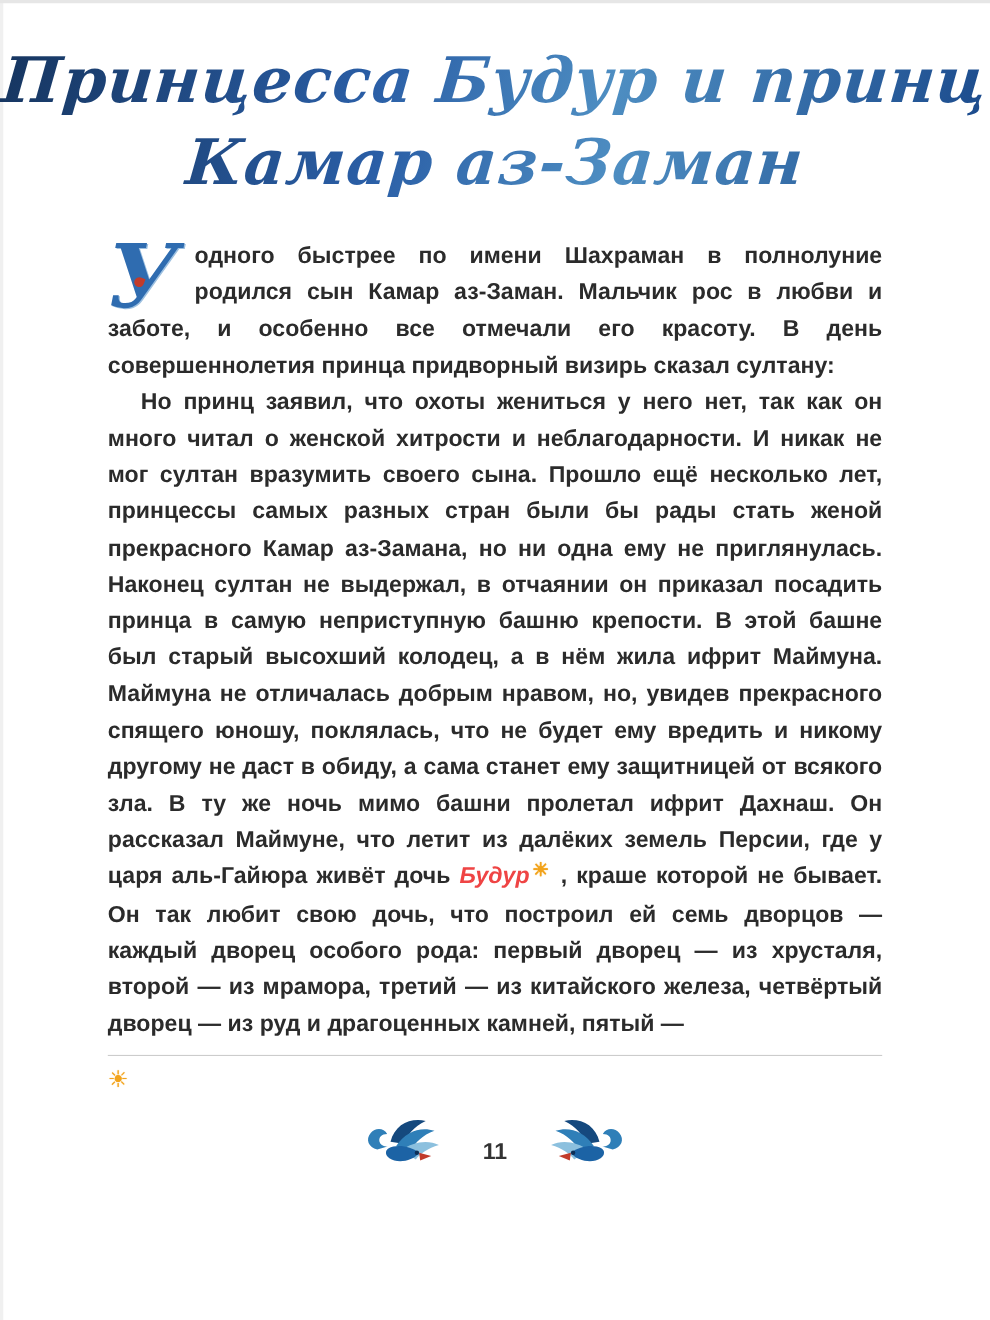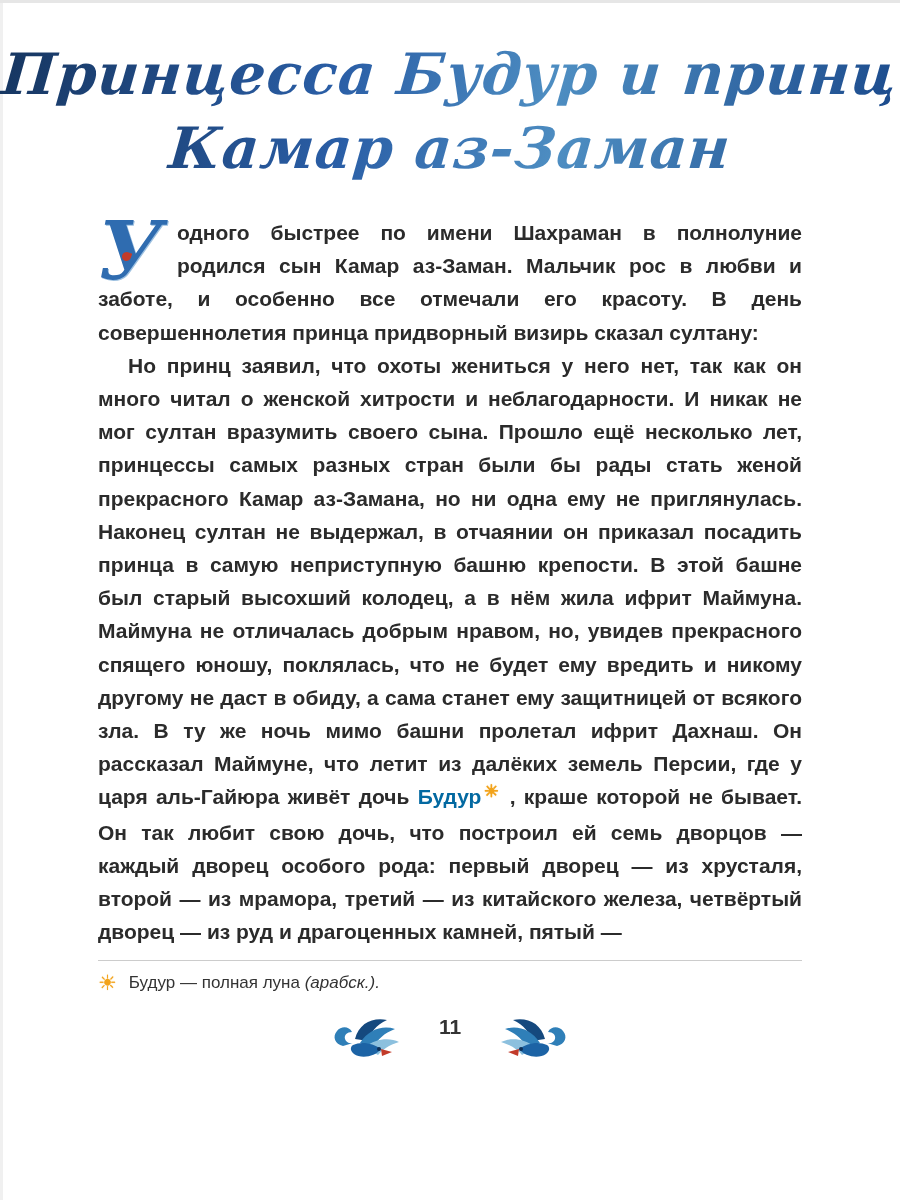--- a/index.html
+++ b/index.html
@@ -63,21 +63,21 @@
   }
   .dropcap-accent {
     position: absolute;
     left: 24px; top: 36px;
     width: 9px; height: 9px;
     background: #c23b2a;
     border-radius: 50% 0 50% 50%;
     transform: rotate(20deg);
   }
 
-  .budur { color: #0369a1; }
+  .budur { color: #ef4444; font-style: italic; }
 
   .sun-marker {
     color: #f2a31b;
     font-weight: bold;
     font-size: 17px;
     position: relative;
     top: -7px;
     text-shadow: 0 0 1px #f2a31b;
   }
 
@@ -107,21 +107,21 @@
     text-shadow: 0 0 1px #f2a31b;
     flex: 0 0 auto;
   }
   .footnote em { font-style: italic; }
 
   
   .footer {
     margin-top: 20px;
     display: flex;
     justify-content: center;
-    align-items: flex-start;
+    align-items: flex-end;
     gap: 26px;
   }
   .page-number {
     font-size: 21px;
     font-weight: bold;
     color: #333;
   }
   .ornament { display: inline-block; line-height: 0; }
   .ornament.flip svg { transform: scaleX(-1); }
 </style>
@@ -144,21 +144,20 @@
 
     <p class="para indent">
       <span>Но принц заявил, что охоты жениться у него нет, так как он много читал о женской хитрости и неблагодарности. И никак не мог султан вразумить своего сына. Прошло ещё несколько лет, принцессы самых разных стран были бы рады стать женой прекрасного Камар аз-Замана, но ни одна ему не приглянулась. Наконец султан не выдержал, в отчаянии он приказал посадить принца в самую неприступную башню крепости. В этой башне был старый высохший колодец, а в нём жила ифрит Маймуна. Маймуна не отличалась добрым нравом, но, увидев прекрасного спящего юношу, поклялась, что не будет ему вредить и никому другому не даст в обиду, а сама станет ему защитницей от всякого зла. В ту же ночь мимо башни пролетал ифрит Дахнаш. Он рассказал Маймуне, что летит из далёких земель Персии, где у царя аль-Гайюра живёт дочь </span><span class="budur">Будур</span><span class="sun-marker">☀</span><span> , краше которой не бывает. Он так любит свою дочь, что построил ей семь дворцов — каждый дворец особого рода: первый дворец — из хрусталя, второй — из мрамора, третий — из китайского железа, четвёртый дворец — из руд и драгоценных камней, пятый —</span>
     </p>
 
   </div>
 
   <hr class="footnote-rule">
   <div class="footnote">
     <span class="sun-big">☀</span>
-    <span class="fn-text"><span>Будур — полная луна </span><em>(арабск.).</em></span>
   </div>
 
   <div class="footer">
     <span class="ornament">
       <svg width="84" height="46" viewBox="0 0 84 46">
         <path d="M14 31 C6 29 3 22 8 16 C12 11 20 11 23 17 C18 17 15 20 16 24 C17 27 20 29 24 28 Z" fill="#2f7fb8"></path>
         <path d="M26 24 C30 8 44 2 58 5 C47 10 41 18 39 26 Z" fill="#15497e"></path>
         <path d="M31 28 C40 14 54 10 66 14 C55 18 48 25 45 32 Z" fill="#2f7fb8"></path>
         <path d="M36 32 C46 24 60 22 70 27 C60 30 53 35 49 40 Z" fill="#8cc0de"></path>
         <path d="M24 30 C32 26 44 28 52 34 C46 42 32 44 25 39 C21 36 21 32 24 30 Z" fill="#1c63a5"></path>

